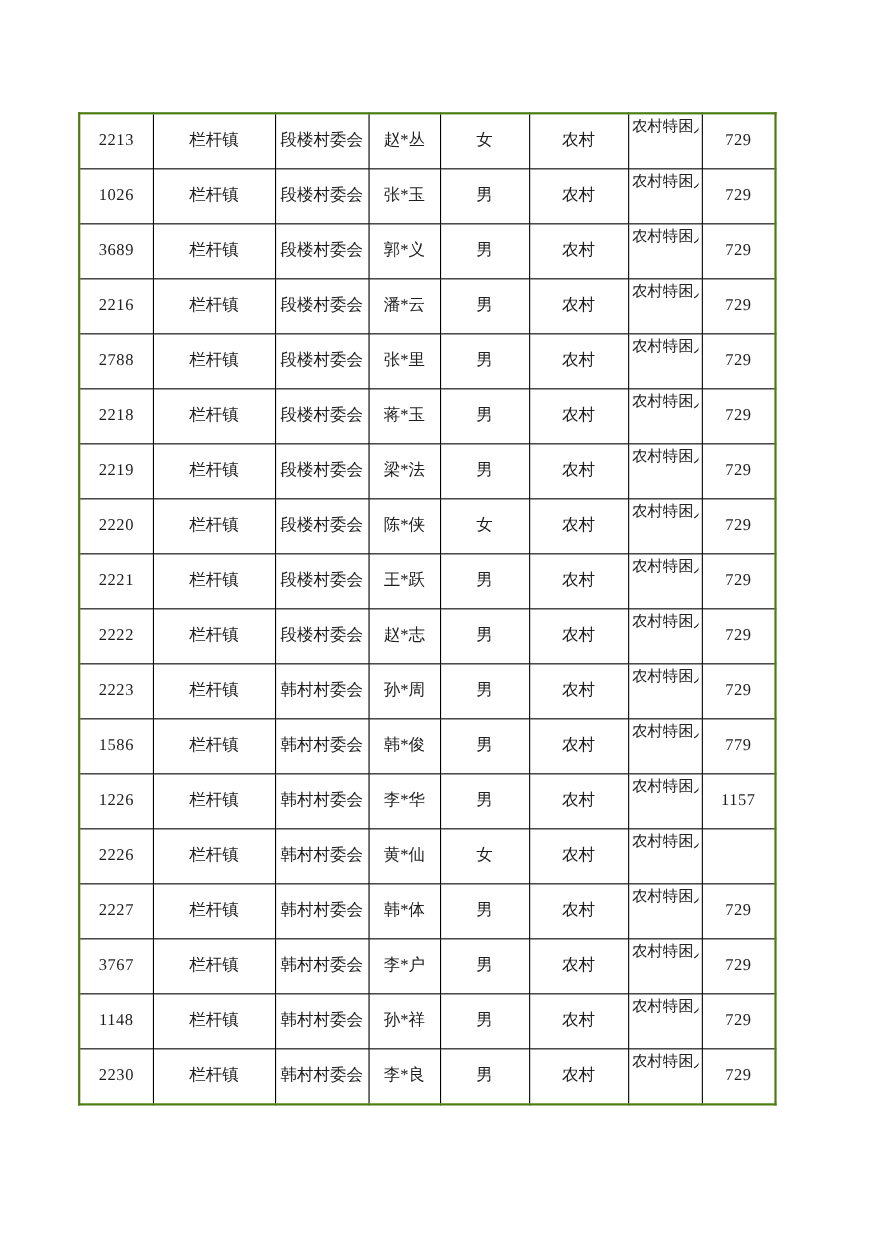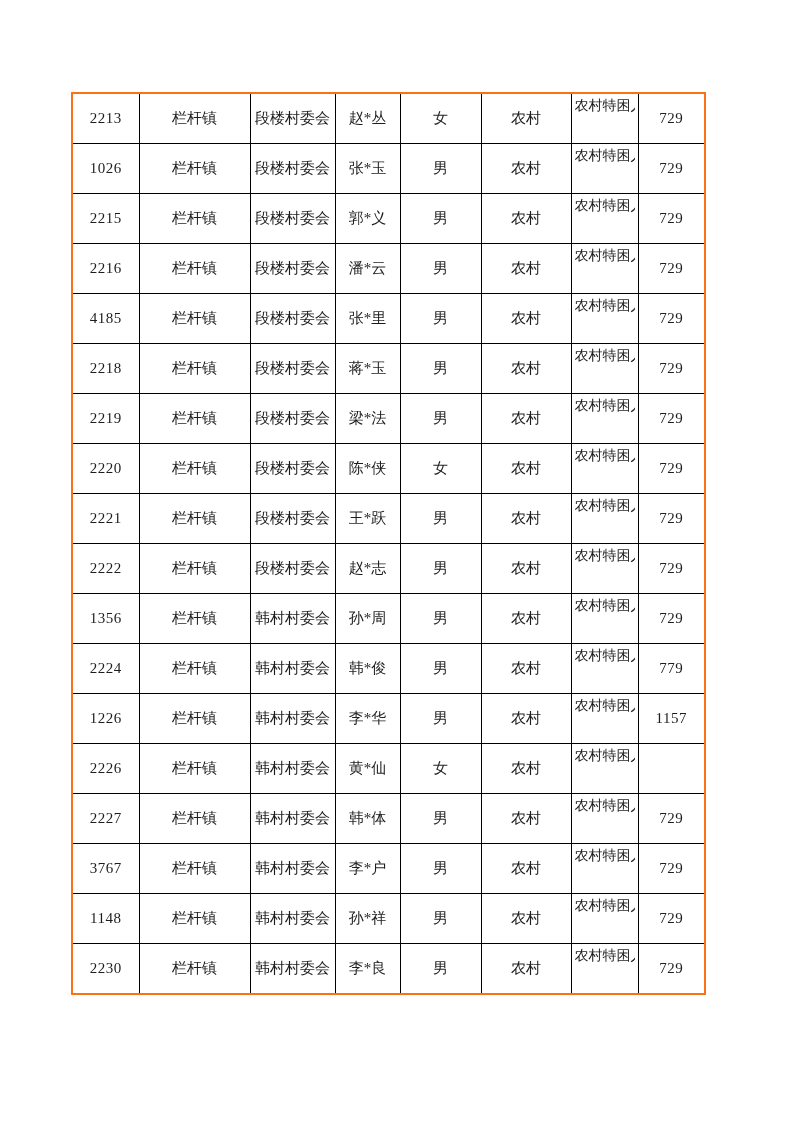--- a/index.html
+++ b/index.html
@@ -12,24 +12,24 @@
     width: 793px;
     height: 1122px;
     background: #ffffff;
     overflow: hidden;
     font-family: "Liberation Serif", "DejaVu Serif", serif;
     color: #1d1d1d;
   }
   table.records {
     position: absolute;
     left: 71px;
-    top: 92px;
+    top: 102px;
     border-collapse: collapse;
     table-layout: fixed;
-    border: 2px solid #f97316;
+    border: 2px solid #4d7c0f;
   }
   table.records td {
     border: 1px solid #000000;
     height: 49px;
     padding: 0;
     text-align: center;
     vertical-align: middle;
     font-size: 15px;
     line-height: 1.1;
     overflow: hidden;
@@ -88,21 +88,21 @@
     <td class="col-village">段楼村委会</td>
     <td class="col-name">张*玉</td>
     <td class="col-gender">男</td>
     <td class="col-area">农村</td>
     <td class="col-category">
       <div class="category-text cell-text">农村特困人员分散供养</div>
     </td>
     <td class="col-amount">729</td>
   </tr>
         <tr>
-    <td class="col-seq">2215</td>
+    <td class="col-seq">3689</td>
     <td class="col-town">栏杆镇</td>
     <td class="col-village">段楼村委会</td>
     <td class="col-name">郭*义</td>
     <td class="col-gender">男</td>
     <td class="col-area">农村</td>
     <td class="col-category">
       <div class="category-text cell-text">农村特困人员分散供养</div>
     </td>
     <td class="col-amount">729</td>
   </tr>
@@ -112,21 +112,21 @@
     <td class="col-village">段楼村委会</td>
     <td class="col-name">潘*云</td>
     <td class="col-gender">男</td>
     <td class="col-area">农村</td>
     <td class="col-category">
       <div class="category-text cell-text">农村特困人员分散供养</div>
     </td>
     <td class="col-amount">729</td>
   </tr>
         <tr>
-    <td class="col-seq">4185</td>
+    <td class="col-seq">2788</td>
     <td class="col-town">栏杆镇</td>
     <td class="col-village">段楼村委会</td>
     <td class="col-name">张*里</td>
     <td class="col-gender">男</td>
     <td class="col-area">农村</td>
     <td class="col-category">
       <div class="category-text cell-text">农村特困人员分散供养</div>
     </td>
     <td class="col-amount">729</td>
   </tr>
@@ -184,33 +184,33 @@
     <td class="col-village">段楼村委会</td>
     <td class="col-name">赵*志</td>
     <td class="col-gender">男</td>
     <td class="col-area">农村</td>
     <td class="col-category">
       <div class="category-text cell-text">农村特困人员分散供养</div>
     </td>
     <td class="col-amount">729</td>
   </tr>
         <tr>
-    <td class="col-seq">1356</td>
+    <td class="col-seq">2223</td>
     <td class="col-town">栏杆镇</td>
     <td class="col-village">韩村村委会</td>
     <td class="col-name">孙*周</td>
     <td class="col-gender">男</td>
     <td class="col-area">农村</td>
     <td class="col-category">
       <div class="category-text cell-text">农村特困人员分散供养</div>
     </td>
     <td class="col-amount">729</td>
   </tr>
         <tr>
-    <td class="col-seq">2224</td>
+    <td class="col-seq">1586</td>
     <td class="col-town">栏杆镇</td>
     <td class="col-village">韩村村委会</td>
     <td class="col-name">韩*俊</td>
     <td class="col-gender">男</td>
     <td class="col-area">农村</td>
     <td class="col-category">
       <div class="category-text cell-text">农村特困人员集中供养</div>
     </td>
     <td class="col-amount">779</td>
   </tr>

